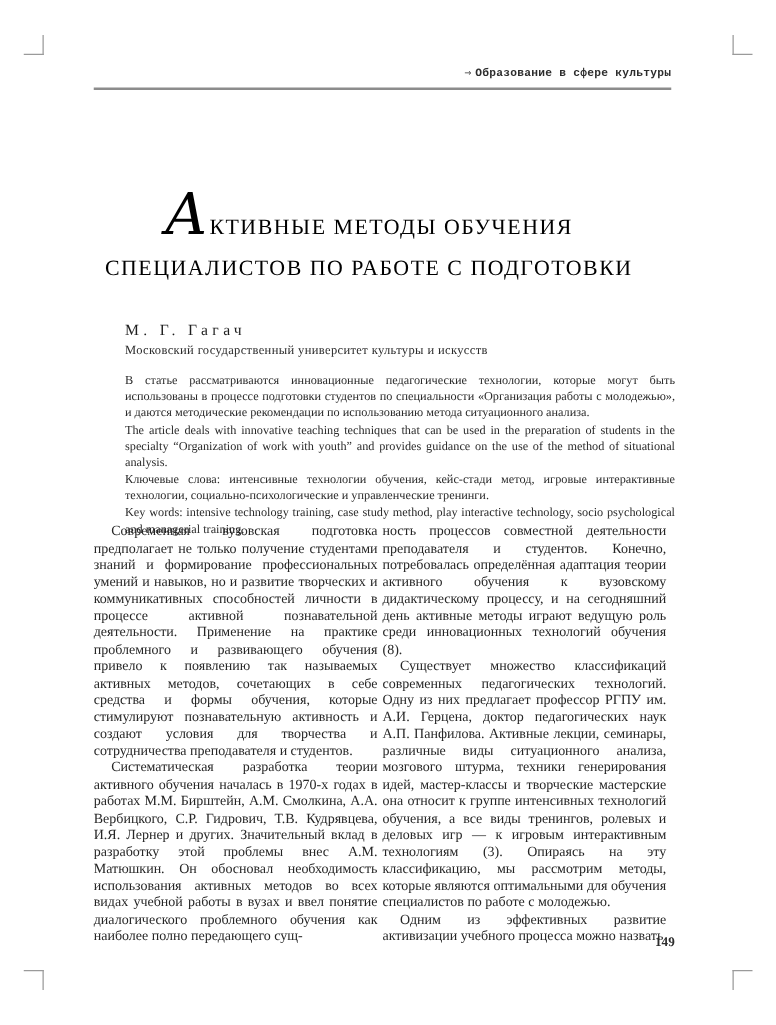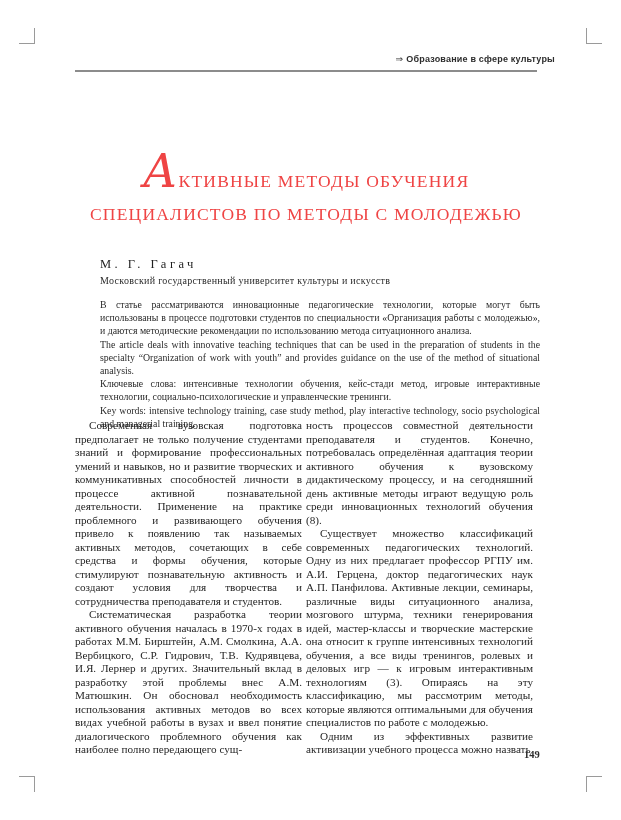--- a/index.html
+++ b/index.html
@@ -13,34 +13,34 @@
     color: #222222;
   }
   
   .crop { position: absolute; width: 15px; height: 15px; }
   .crop.tl { left: 19px;  top: 28px;  border-right: 1px solid #9a9a9a; border-bottom: 1px solid #9a9a9a; }
   .crop.tr { left: 586px; top: 28px;  border-left: 1px solid #9a9a9a;  border-bottom: 1px solid #9a9a9a; }
   .crop.bl { left: 19px;  top: 776px; border-right: 1px solid #9a9a9a; border-top: 1px solid #9a9a9a; }
   .crop.br { left: 586px; top: 776px; border-left: 1px solid #9a9a9a;  border-top: 1px solid #9a9a9a; }
   
   .runhead {
-    position: absolute; top: 54px; left: 93px; width: 462px;
+    position: absolute; top: 54px; left: 75px; width: 462px;
     text-align: right;
-    font-family: Liberation Sans, sans-serif;
+    font-family: Liberation Mono, monospace;
     font-weight: bold; font-size: 9px; letter-spacing: 0.2px; color: #2d2d2d;
   }
   .runhead .arrow { margin-right: 3px; font-weight: normal; }
   .head-rule {
     position: absolute; top: 70px; left: 75px; width: 462px;
     border-top: 2px solid #8c8c8c; height: 0;
   }
   
   .title-block {
-    position: absolute; top: 161px; left: 60px; width: 492px;
-    text-align: center; color: #ef4444;
+    position: absolute; top: 161px; left: 49px; width: 492px;
+    text-align: center; color: #000000;
     font-size: 17.5px; letter-spacing: 1.2px; line-height: 26px;
   }
   .title-line1 { line-height: 40px; white-space: nowrap; }
   .dropcap {
     font-family: "DejaVu Serif", serif;
     font-style: italic; font-size: 46px; line-height: 0;
     margin-right: 1px; letter-spacing: 0;
   }
   
   .author-name {
@@ -94,21 +94,21 @@
 
   <div class="runhead">
     <span class="arrow">⇒</span><span>Образование в сфере культуры</span>
   </div>
   <div class="head-rule"></div>
 
   <div class="title-block">
     <div class="title-line1">
       <span class="dropcap">А</span><span>КТИВНЫЕ МЕТОДЫ ОБУЧЕНИЯ</span>
     </div>
-    <div>СПЕЦИАЛИСТОВ ПО МЕТОДЫ С МОЛОДЕЖЬЮ</div>
+    <div>СПЕЦИАЛИСТОВ ПО РАБОТЕ С ПОДГОТОВКИ</div>
   </div>
 
   <div class="author-name">М. Г. Гагач</div>
   <div class="affiliation">Московский государственный университет культуры и искусств</div>
 
   <div class="abstract">
       <p>В статье рассматриваются инновационные педагогические технологии, которые могут быть использованы в процессе подготовки студентов по специальности «Организация работы с молодежью», и даются методические рекомендации по использованию метода ситуационного анализа.</p>
       <p>The article deals with innovative teaching techniques that can be used in the preparation of students in the specialty “Organization of work with youth” and provides guidance on the use of the method of situational analysis.</p>
       <p>Ключевые слова: интенсивные технологии обучения, кейс-стади метод, игровые интерактивные технологии, социально-психологические и управленческие тренинги.</p>
       <p>Key words: intensive technology training, case study method, play interactive technology, socio psychological and managerial training.</p>

